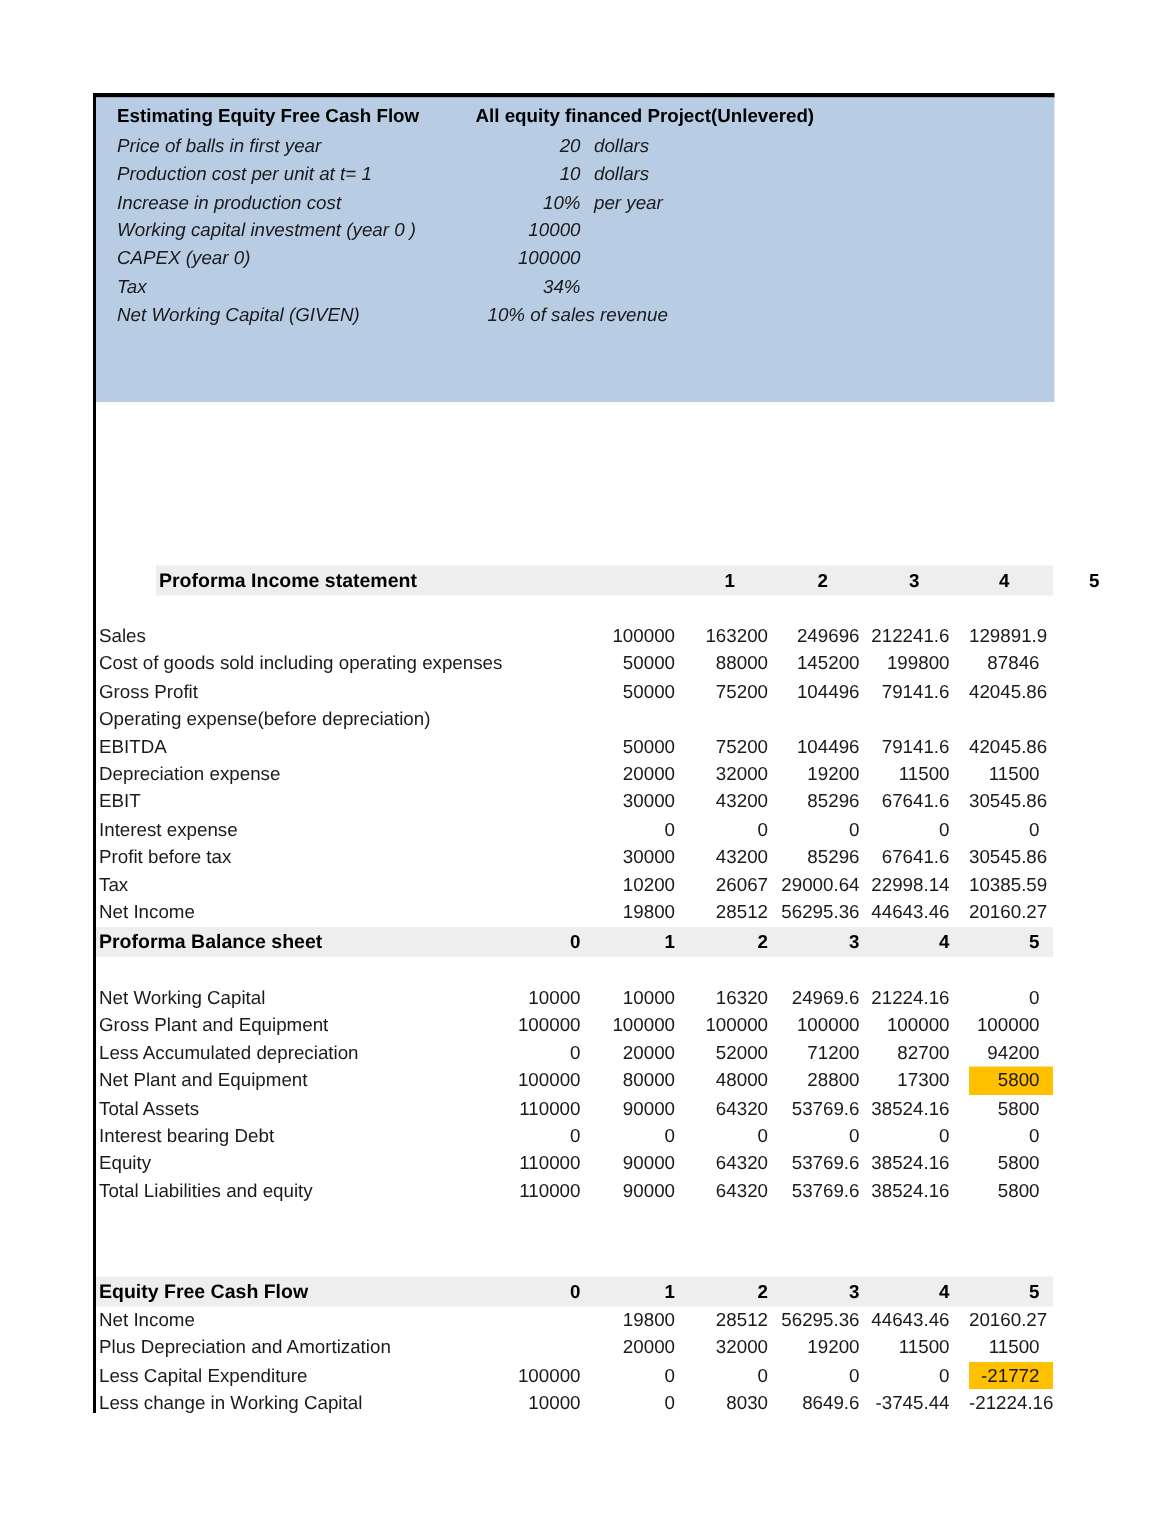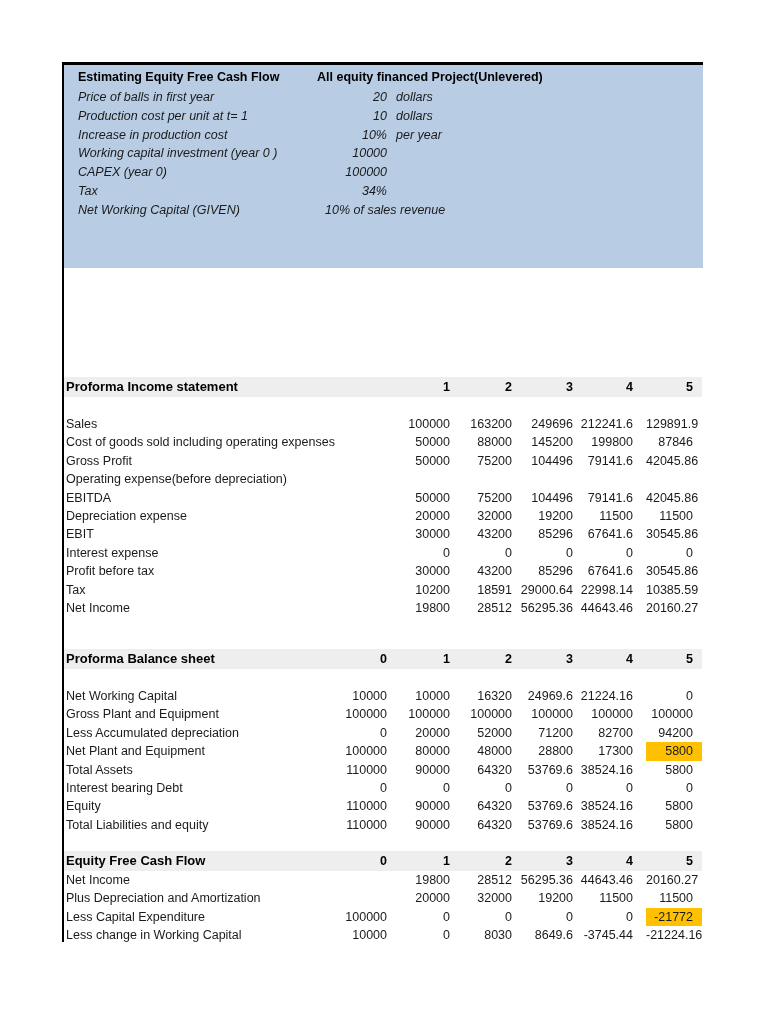--- a/index.html
+++ b/index.html
@@ -81,21 +81,21 @@
         <div class="suf"></div>
       </div>
       <div class="abox-row">
         <div class="pl2">Net Working Capital (GIVEN)</div>
         <div class="full">10% of sales revenue</div>
       </div>
     </div>
 </div>
 
 <div class="abs section" style="top:377px">
-  <div class="row band" style="background: rgb(238, 238, 238);">
+  <div class="row band" style="background: rgb(238, 238, 238); margin-left: 40px;">
     <div class="label">Proforma Income statement</div>
     <div class="n"></div>
     <div class="n">1</div>
     <div class="n">2</div>
     <div class="n">3</div>
     <div class="n">4</div>
     <div class="n">5</div>
   </div>
   <div class="sp"></div>
   <div>
@@ -177,38 +177,38 @@
         <div class="n">30000</div>
         <div class="n">43200</div>
         <div class="n">85296</div>
         <div class="n">67641.6</div>
         <div class="n">30545.86</div>
       </div>
       <div class="row">
         <div class="label">Tax</div>
         <div class="n"></div>
         <div class="n">10200</div>
-        <div class="n">18591</div>
+        <div class="n">26067</div>
         <div class="n">29000.64</div>
         <div class="n">22998.14</div>
         <div class="n">10385.59</div>
       </div>
       <div class="row">
         <div class="label">Net Income</div>
         <div class="n"></div>
         <div class="n">19800</div>
         <div class="n">28512</div>
         <div class="n">56295.36</div>
         <div class="n">44643.46</div>
         <div class="n">20160.27</div>
       </div>
     </div>
 </div>
 
-<div class="abs section" style="top:649px">
+<div class="abs section" style="top:618px">
   <div class="row band" style="background: rgb(238, 238, 238);">
     <div class="label">Proforma Balance sheet</div>
     <div class="n">0</div>
     <div class="n">1</div>
     <div class="n">2</div>
     <div class="n">3</div>
     <div class="n">4</div>
     <div class="n">5</div>
   </div>
   <div class="sp"></div>

